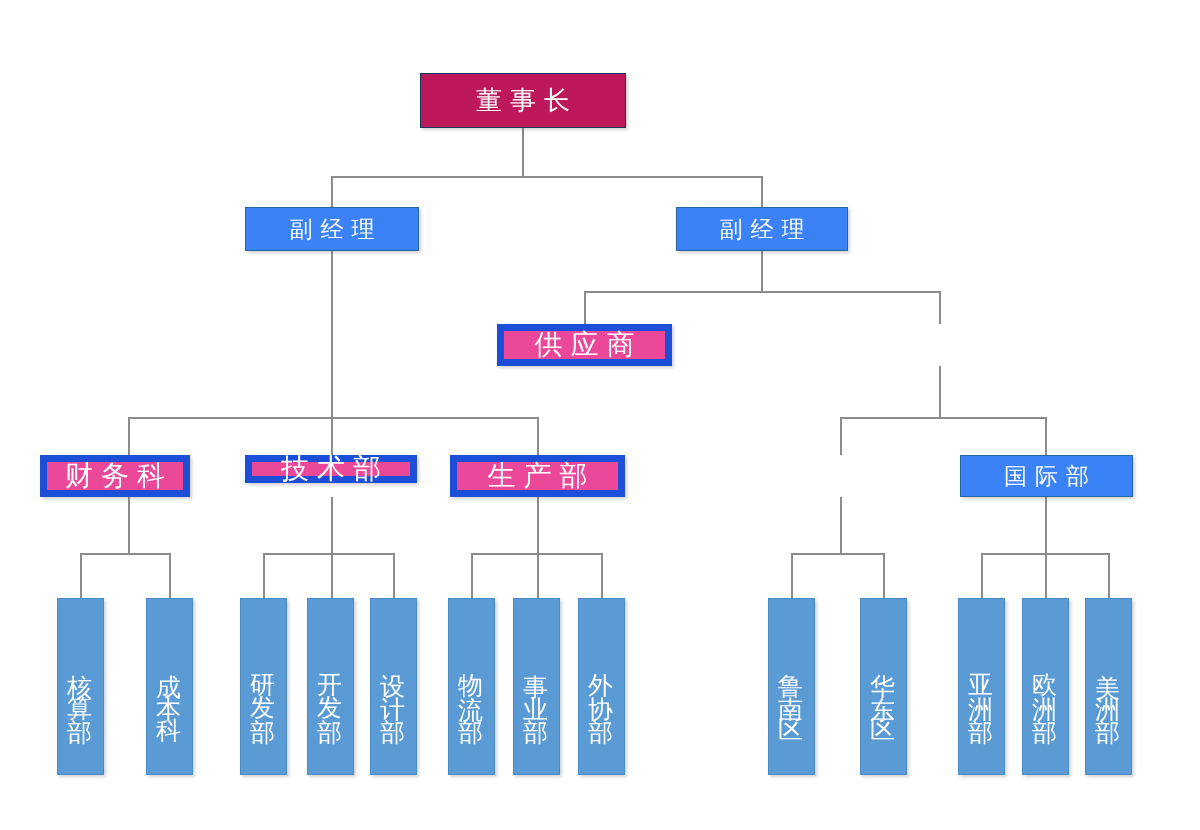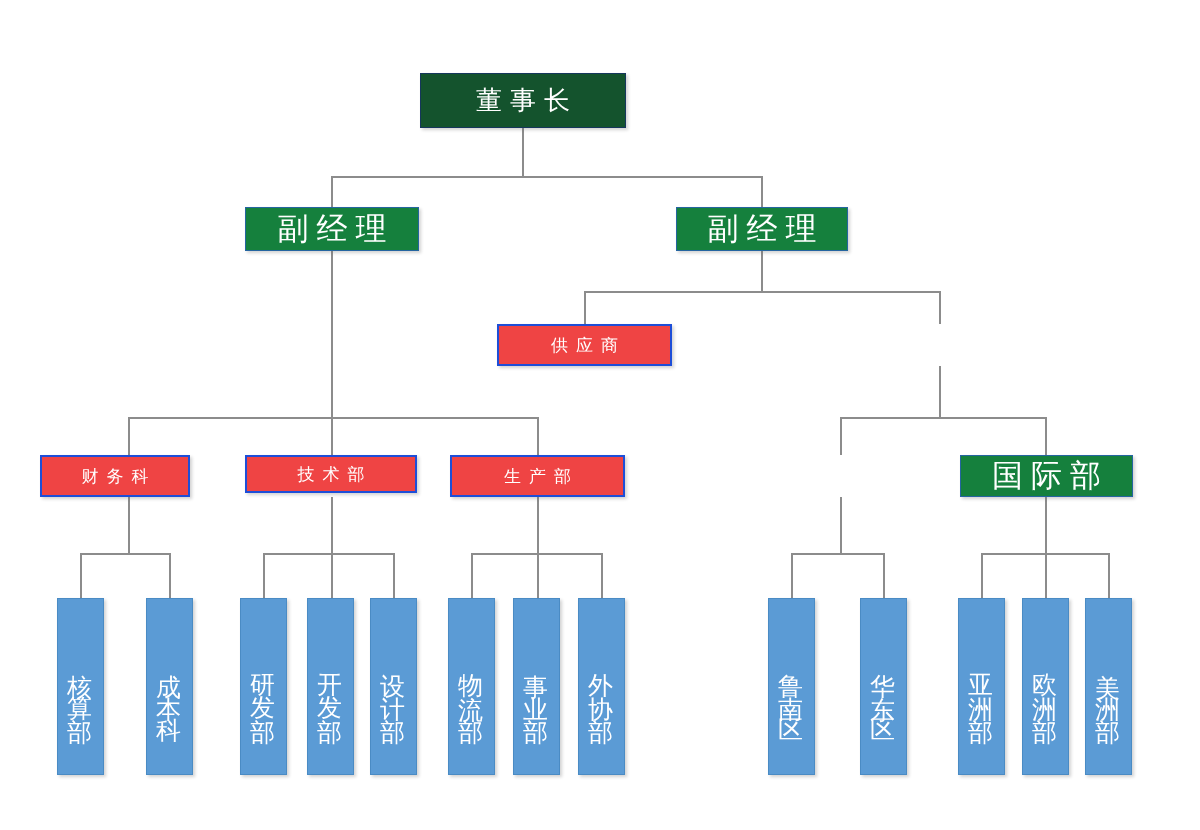--- a/index.html
+++ b/index.html
@@ -9,23 +9,23 @@
   }
   .title{
     position:absolute;left:901px;top:76px;margin:0;
     font-size:40px;font-weight:800;color:#000;letter-spacing:2px;white-space:nowrap;
   }
   .node{
     position:absolute;display:flex;align-items:center;justify-content:center;
     color:#fff;letter-spacing:8px;padding-left:8px;box-sizing:border-box;
     box-shadow:2px 2px 3px rgba(110,110,110,0.30);white-space:nowrap;
   }
-  .lvl1{background:#14532d;border:1px solid #16375c;font-size:26px;}
-  .lvl2{background:#15803d;border:1px solid #2565a0;font-size:31px;}
-  .lvl3{background:#ef4444;border:2px solid #1d4ed8;font-size:17px;}
+  .lvl1{background:#be185d;border:1px solid #16375c;font-size:26px;}
+  .lvl2{background:#3b82f6;border:1px solid #2565a0;font-size:23px;}
+  .lvl3{background:#ec4899;border:7px solid #1d4ed8;font-size:28px;}
   .leaf{
     position:absolute;top:598px;width:47px;height:177px;box-sizing:border-box;
     background:#5b9bd5;border:1px solid #4a8bc4;box-shadow:2px 2px 3px rgba(110,110,110,0.30);
     color:#fff;display:flex;align-items:center;justify-content:center;
     writing-mode:vertical-rl;text-orientation:upright;
     font-size:25px;letter-spacing:22px;
   }
   .line{position:absolute;background:#8c8c8c;}
   .v{width:1.5px;}
   .h{height:1.5px;}
@@ -83,21 +83,21 @@
   <div class="line v" style="left:1108px;top:553px;height:45px"></div>
 
   <div class="node lvl1" style="left:420px;top:73px;width:206px;height:55px">董事长</div>
 
   <div class="node lvl2" style="left:245px;top:207px;width:174px;height:44px">副经理</div>
   <div class="node lvl2" style="left:676px;top:207px;width:172px;height:44px">副经理</div>
 
   <div class="node lvl3" style="left:497px;top:324px;width:175px;height:42px">供应商</div>
 
   <div class="node lvl3" style="left:40px;top:455px;width:150px;height:42px">财务科</div>
-  <div class="node lvl3" style="left:245px;top:455px;width:172px;height:38px">技术部</div>
+  <div class="node lvl3" style="left:245px;top:455px;width:172px;height:28px">技术部</div>
   <div class="node lvl3" style="left:450px;top:455px;width:175px;height:42px">生产部</div>
   <div class="node lvl2" style="left:960px;top:455px;width:173px;height:42px">国际部</div>
 
   <div class="leaf" style="left:57px">核算部</div>
   <div class="leaf" style="left:146px">成本科</div>
 
   <div class="leaf" style="left:240px">研发部</div>
   <div class="leaf" style="left:307px">开发部</div>
   <div class="leaf" style="left:370px">设计部</div>
 

